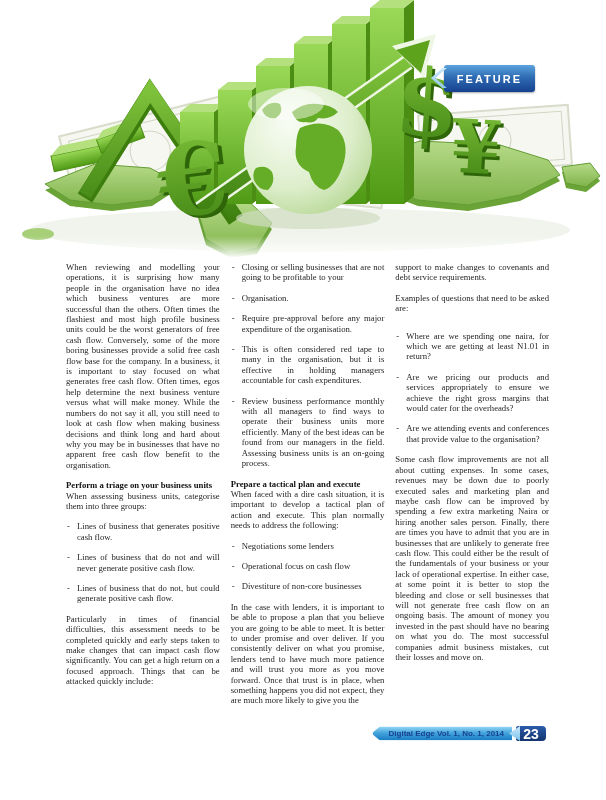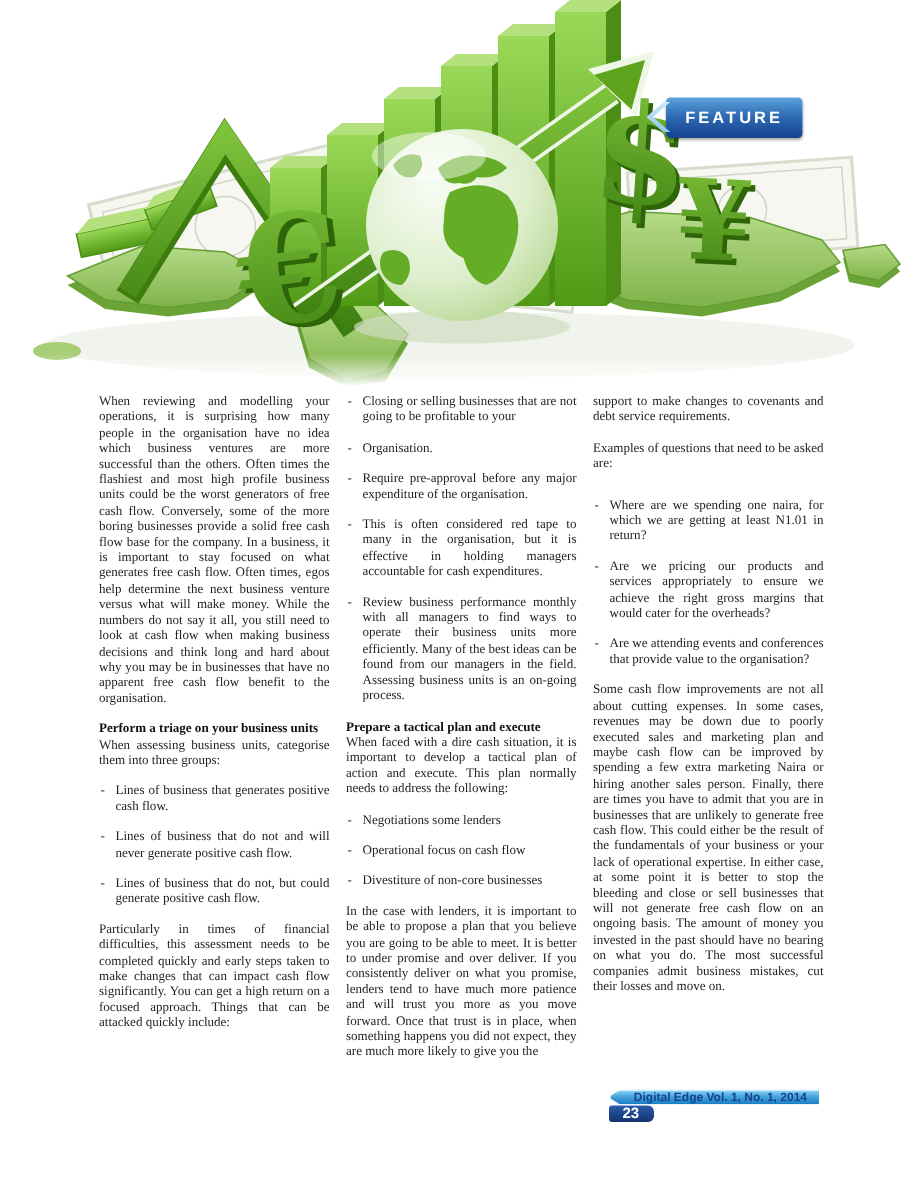--- a/index.html
+++ b/index.html
@@ -40,41 +40,40 @@
   .col p.tight{margin-bottom:17px;}
   .col ul{list-style:none;margin:0 0 10px 0;padding:0;}
   .col li{position:relative;padding-left:11px;margin-bottom:10px;}
   .col li:last-child{margin-bottom:0;}
   .col li::before{content:"-";position:absolute;left:1px;}
   
   .footer{
     position:absolute;top:726px;right:60px;height:15px;
     display:flex;align-items:stretch;
     font-family:"Liberation Sans",sans-serif;
-    flex-direction:column;
   }
   .footer-ribbon{
     background:linear-gradient(180deg,#8ed3f4 0%,#45a5dc 45%,#1b7ec6 100%);
     border:1px solid #e8f5fd;border-right:none;
     clip-path:polygon(9px 0,100% 0,100% 100%,9px 100%,0 50%);
     padding:0 8px 0 16px;display:flex;align-items:center;
   }
   .footer-ribbon span{
     color:#16418f;font-size:8px;font-weight:bold;white-space:nowrap;
   }
   .footer-chevron{
     width:11px;margin-left:-3px;margin-right:-4px;z-index:2;
     background:linear-gradient(180deg,#c9e8fa,#7cc3ec);
     clip-path:polygon(100% 0,0 50%,100% 100%);
   }
   .footer-page{
     background:linear-gradient(180deg,#2b5cab 0%,#13336e 100%);
     border-radius:2px 4px 4px 2px;width:30px;
     display:flex;align-items:center;justify-content:center;
-    color:#ffffff;font-size:10px;font-weight:bold;
+    color:#ffffff;font-size:14px;font-weight:bold;
   }
 </style>
 </head>
 <body>
 
 <div class="page">
 
   <div class="hero">
     <svg width="606" height="258" viewBox="0 0 606 258">
       <defs>

